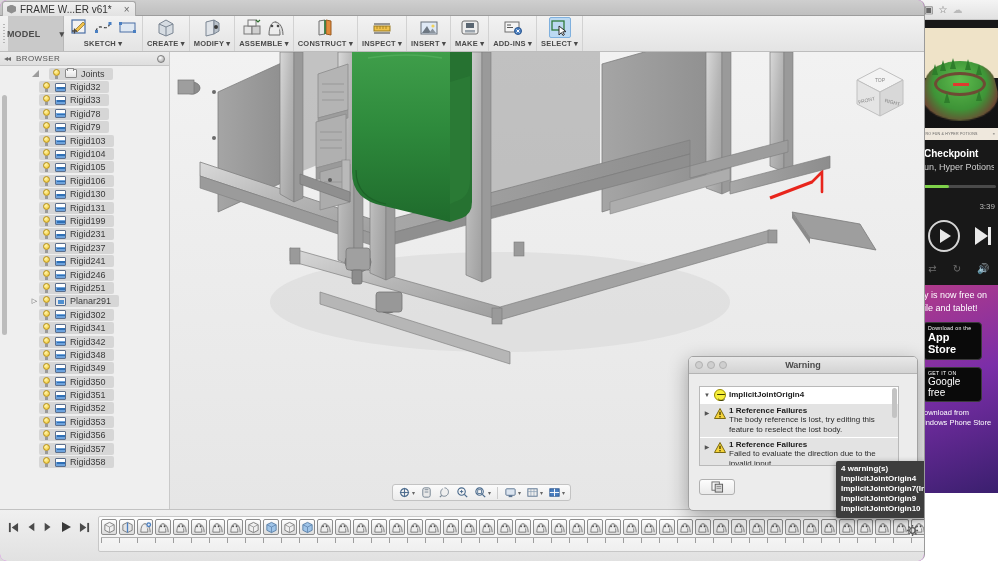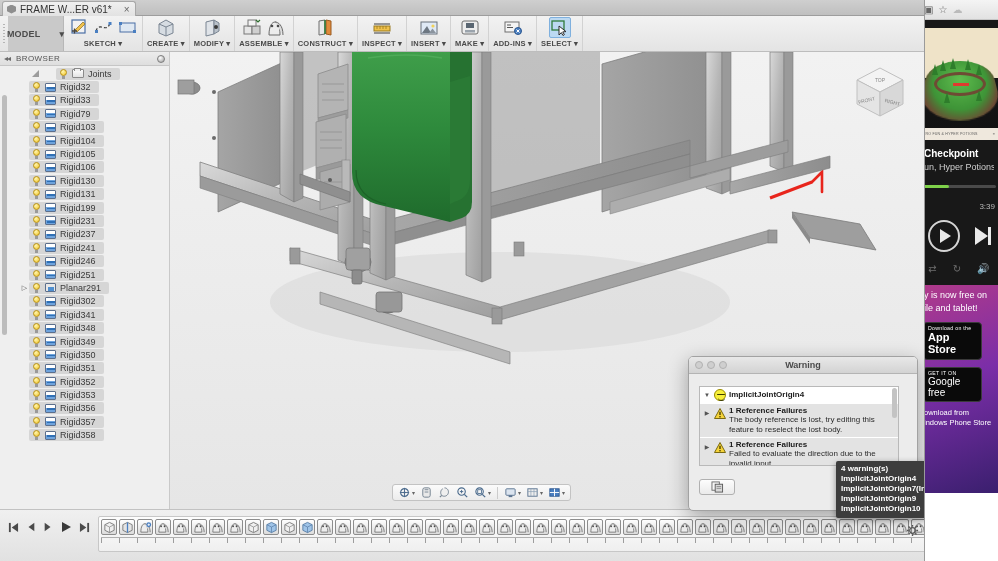--- a/index.html
+++ b/index.html
@@ -85,20 +85,21 @@
   .badge .small { font-size:5.2px; letter-spacing:.3px; display:block; }
   .badge .big { font-size:11px; font-weight:bold; display:block; margin-top:1px; }
   .badge .big-gp { font-size:10px; font-weight:normal; display:block; margin-top:1px; }
   .promo-foot { color:#fff; font-size:7.5px; line-height:10px; padding:6px 4px 0 4px; }
 
   
   .fusion {
     position: absolute; left: 0; top: 0; width: 925px; height: 561px;
     background: #d946ef; overflow: hidden;
     border-right: 1px solid #9a9a9a;
+    border-radius: 7px;
   }
 
   
   .tabstrip { position:absolute; left:0; top:0; width:925px; height:16px;
     background: linear-gradient(#cfcfcf,#bfbfbf); border-bottom:1px solid #9d9d9d; }
   .doc-tab {
     position:absolute; left:2px; top:1px; height:15px;
     background: linear-gradient(#f0f0f0,#e2e2e2);
     border:1px solid #a8a8a8; border-bottom:none;
     border-radius:3px 3px 0 0;
@@ -135,21 +136,21 @@
     background:#efefef; border-right:1px solid #c9c9c9; }
   .browser-head { height:14px; background: linear-gradient(#ececec,#dedede);
     border-bottom:1px solid #c6c6c6; display:flex; align-items:center; padding:0 4px; }
   .bh-collapse { font-size:8px; color:#6b6b6b; letter-spacing:-1px; margin-right:6px; }
   .bh-title { font-size:8px; color:#555; letter-spacing:.4px; }
   .bh-dot { margin-left:auto; width:8px; height:8px; border-radius:50%;
     background: radial-gradient(circle at 35% 30%, #fff, #9b9b9b); border:1px solid #7d7d7d; }
   .tree { position:absolute; left:0; top:15px; width:170px; height:442px; overflow:hidden; }
   .tree-scroll-left { position:absolute; left:2px; top:28px; width:5px; height:240px;
     background:#bcbcbc; border-radius:3px; }
-  .tree-row { display:flex; align-items:center; height:13.4px; padding-left:20px; }
+  .tree-row { display:flex; align-items:center; height:13.4px; padding-left:30px; }
   .tree-row.root { padding-left:32px; }
   .twisty { width:9px; font-size:7px; color:#555; text-align:center; }
   .chip { display:flex; align-items:center; gap:4px; background:#d6d6d6;
     border-radius:2px; padding:1px 8px 1px 3px; height:12px; }
   .chip.root { background:#d6d6d6; }
   .bulb { width:9px; height:10px; position:relative; }
   .bulb .glass { position:absolute; left:1px; top:0; width:7px; height:7px; border-radius:50%;
     background: radial-gradient(circle at 35% 30%, #fff6b0, #f2c528); border:1px solid #b79015; }
   .bulb .base { position:absolute; left:3px; top:7px; width:3px; height:3px; background:#9a9a9a; }
   .jicon { width:11px; height:9px; border:1px solid #5c6f8c; border-radius:1px;
@@ -501,21 +502,21 @@
       <div class="browser-head">
         <span class="bh-collapse">◂◂</span>
         <span class="bh-title">BROWSER</span>
         <span class="bh-dot"></span>
       </div>
       <div class="tree">
         <div class="tree-scroll-left"></div>
 
         <div class="tree-row root">
           <span class="tri-lite"></span>
-          <div class="chip root" style="margin-left:17px;">
+          <div class="chip root" style="margin-left:10px;">
             <span class="bulb">
               <span class="glass"></span>
                 <span class="base"></span>
             </span>
             <span class="folder"></span>
             <span class="node-label">Joints</span>
           </div>
         </div>
         <div id="tree-nodes">
             <div class="tree-row">
@@ -541,20 +542,31 @@
               </div>
             </div>
             <div class="tree-row">
               <span class="twisty"></span>
               <div class="chip">
                 <span class="bulb">
                   <span class="glass"></span>
                   <span class="base"></span>
                 </span>
                 <span class="jicon"></span>
+                <span class="node-label">Rigid78</span>
+              </div>
+            </div>
+            <div class="tree-row">
+              <span class="twisty"></span>
+              <div class="chip">
+                <span class="bulb">
+                  <span class="glass"></span>
+                  <span class="base"></span>
+                </span>
+                <span class="jicon"></span>
                 <span class="node-label">Rigid79</span>
               </div>
             </div>
             <div class="tree-row">
               <span class="twisty"></span>
               <div class="chip">
                 <span class="bulb">
                   <span class="glass"></span>
                   <span class="base"></span>
                 </span>
@@ -707,20 +719,31 @@
             </div>
             <div class="tree-row">
               <span class="twisty"></span>
               <div class="chip">
                 <span class="bulb">
                   <span class="glass"></span>
                   <span class="base"></span>
                 </span>
                 <span class="jicon"></span>
                 <span class="node-label">Rigid341</span>
+              </div>
+            </div>
+            <div class="tree-row">
+              <span class="twisty"></span>
+              <div class="chip">
+                <span class="bulb">
+                  <span class="glass"></span>
+                  <span class="base"></span>
+                </span>
+                <span class="jicon"></span>
+                <span class="node-label">Rigid342</span>
               </div>
             </div>
             <div class="tree-row">
               <span class="twisty"></span>
               <div class="chip">
                 <span class="bulb">
                   <span class="glass"></span>
                   <span class="base"></span>
                 </span>
                 <span class="jicon"></span>

